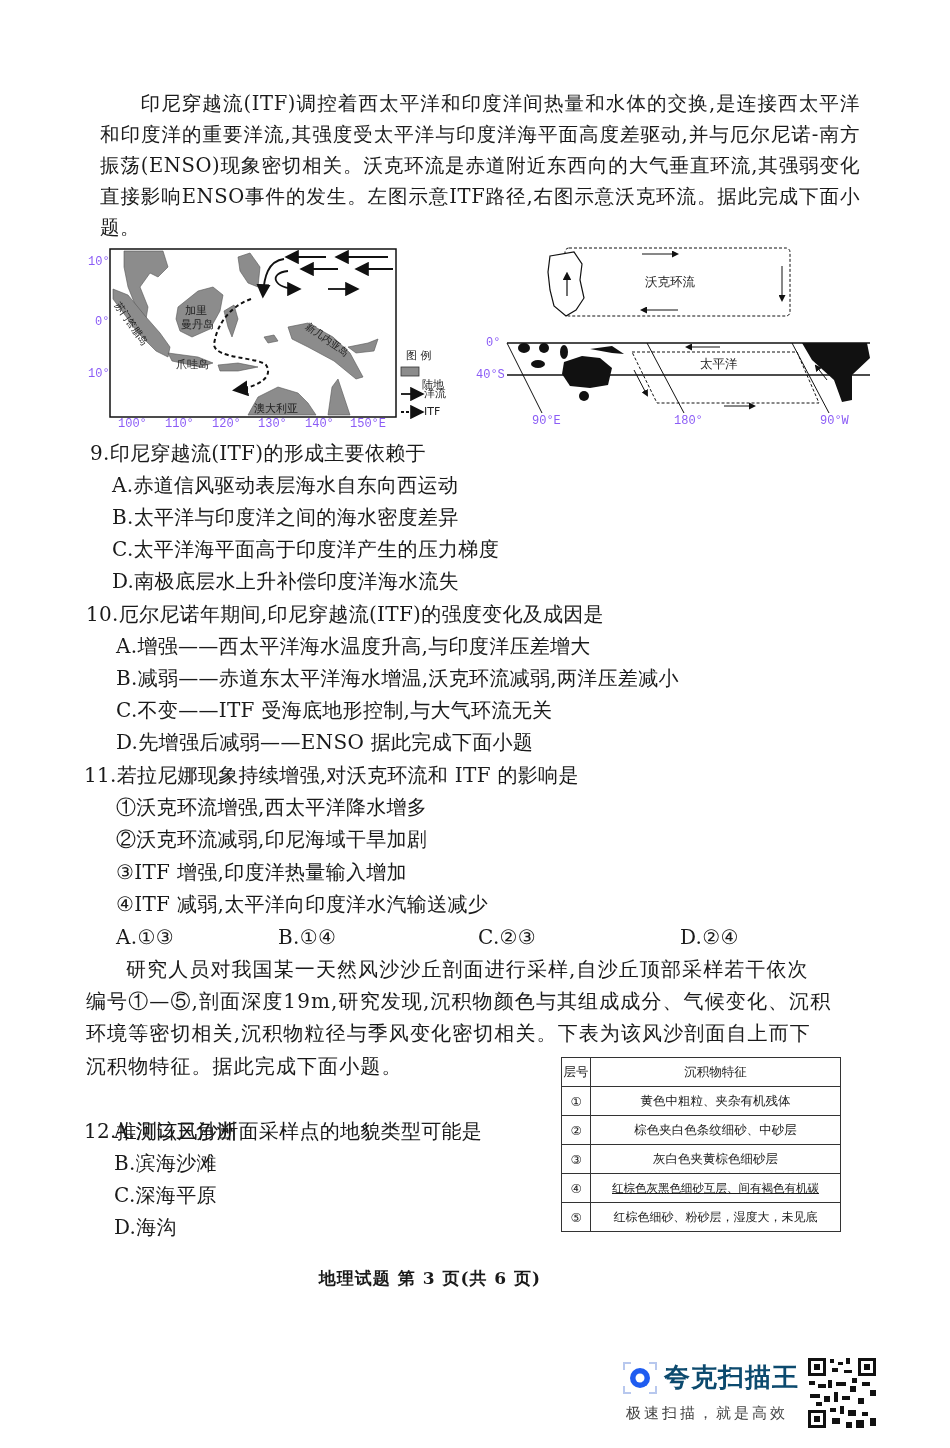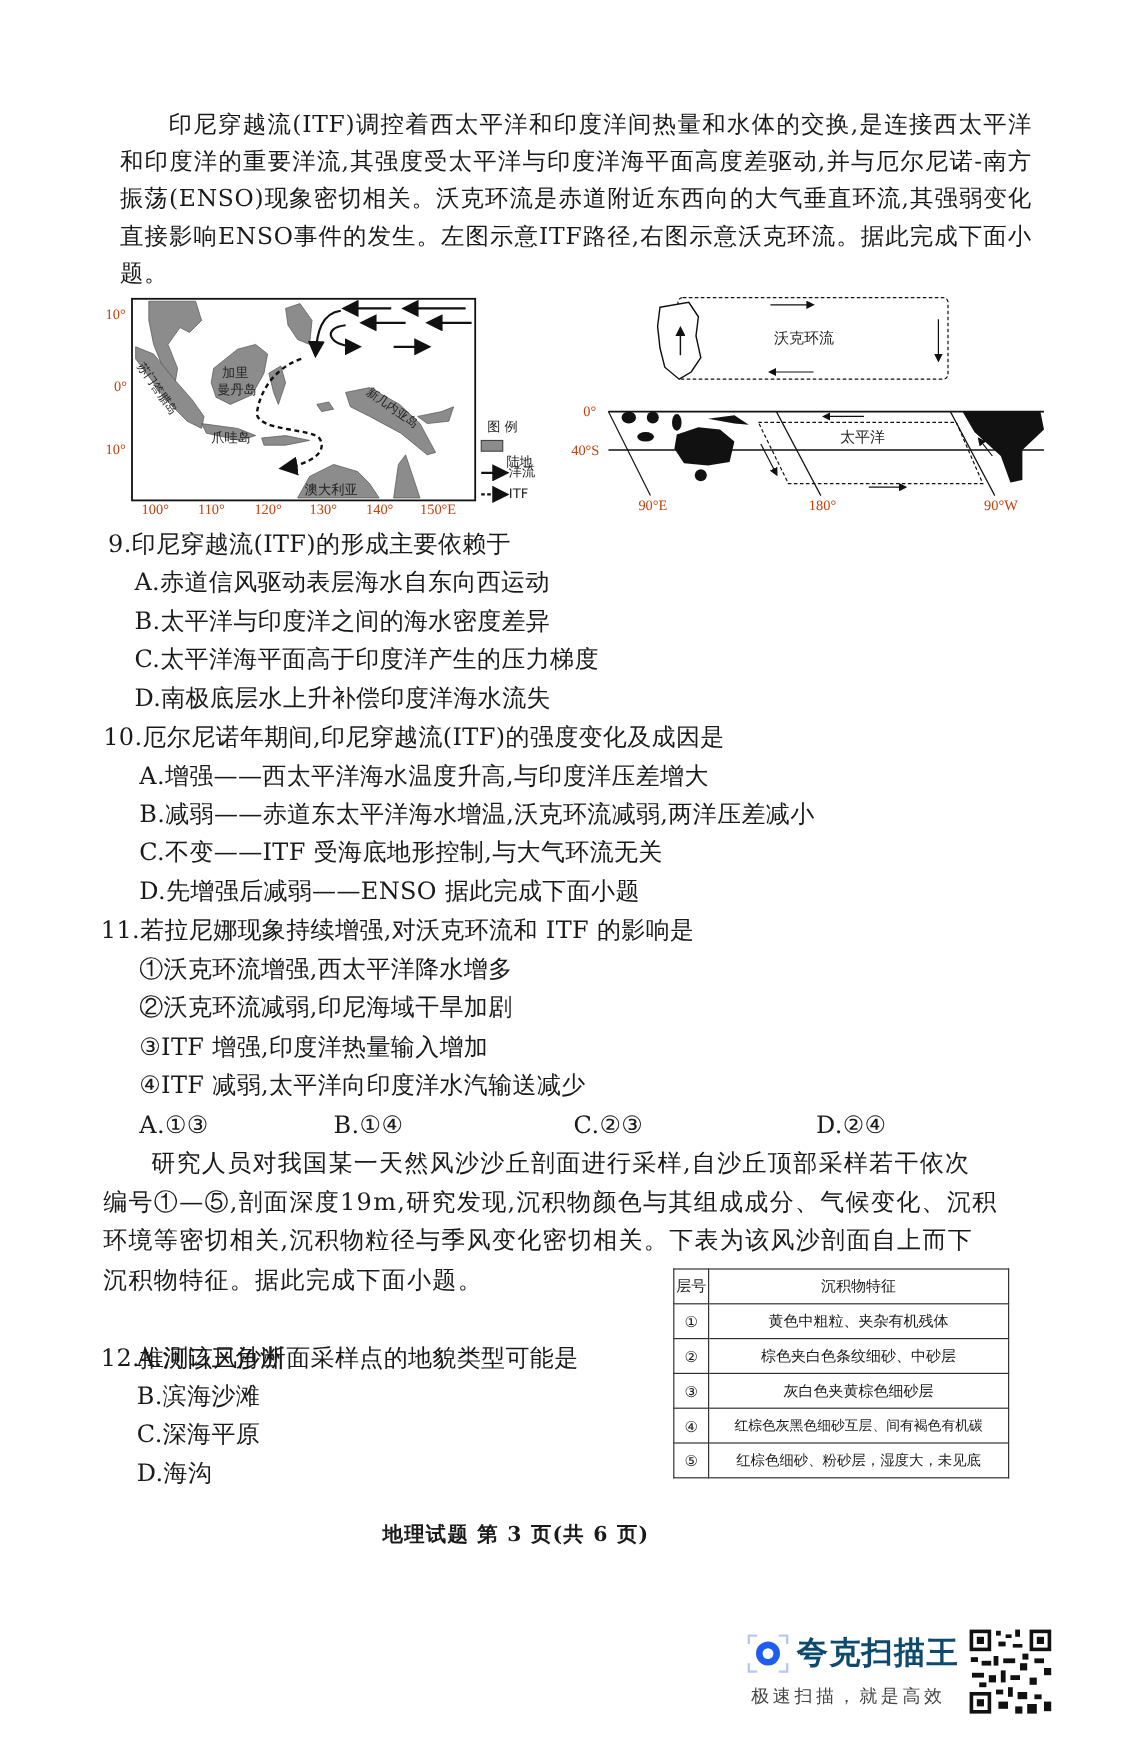--- a/index.html
+++ b/index.html
@@ -5,21 +5,21 @@
   html, body { margin: 0; padding: 0; background: #ffffff; }
   body { width: 950px; height: 1448px; position: relative; overflow: hidden;
          font-family: "DejaVu Serif", "Liberation Serif", serif; color: #1a1a1a; }
   .abs { position: absolute; }
   .para { position: absolute; left: 100px; width: 760px; font-size: 19.5px; line-height: 31px;
           letter-spacing: 0.6px; text-align: justify; }
   .para .indent { display: inline-block; width: 40px; }
   .q { position: absolute; font-size: 20px; line-height: 32px; white-space: nowrap; letter-spacing: 0.3px; }
   .opt { position: absolute; font-size: 20px; line-height: 32px; white-space: nowrap; letter-spacing: 0.3px; }
   .fig-label { font-family: "DejaVu Sans", sans-serif; font-size: 11px; position: absolute; color: #222; white-space: nowrap; }
-  .sm-serif { font-family: Liberation Serif, serif; font-size: 12px; position:absolute; color:#c2410c; white-space: nowrap; }
+  .sm-serif { font-family: Liberation Mono, monospace; font-size: 12px; position:absolute; color:#8b5cf6; white-space: nowrap; }
   table.sed { position: absolute; left: 561px; top: 1057px; width: 280px; border-collapse: collapse;
               font-family: "DejaVu Sans", sans-serif; font-size: 12.5px; }
   table.sed td, table.sed th { border: 1.3px solid #333; height: 28px; padding: 0; text-align: center; font-weight: normal; }
   table.sed th.c1, table.sed td.c1 { width: 28px; }
   .footer { position: absolute; left: 0; width: 860px; top: 1267px; text-align: center;
             font-size: 17px; font-weight: bold; letter-spacing: 1px; }
   .brand { position: absolute; left: 622px; top: 1354px; width: 270px; height: 80px; }
   .brand-name { position: absolute; left: 42px; top: 6px; font-family: Liberation Serif, serif; font-weight: bold;
                 font-size: 26px; color: #0c4a6e; letter-spacing: 1px; white-space: nowrap; }
   .brand-slogan { position: absolute; left: 4px; top: 50px; font-family: "DejaVu Sans", sans-serif;
@@ -180,21 +180,21 @@
   <tr>
     <td class="c1">②</td>
     <td>棕色夹白色条纹细砂、中砂层</td>
   </tr>
   <tr>
     <td class="c1">③</td>
     <td>灰白色夹黄棕色细砂层</td>
   </tr>
   <tr>
     <td class="c1">④</td>
-    <td style="font-size:11.5px;">红棕色灰黑色细砂互层、间有褐色有机碳</td>
+    <td style="font-size:11.5px;text-decoration:underline;">红棕色灰黑色细砂互层、间有褐色有机碳</td>
   </tr>
   <tr>
     <td class="c1">⑤</td>
     <td style="font-size:12px;">红棕色细砂、粉砂层，湿度大，未见底</td>
   </tr>
 </tbody>
   </table>
 
 <div class="q" style="left:84px; top:1083px;margin-top:32px;">12.推测该风沙断面采样点的地貌类型可能是</div>
 <div class="opt" style="left:114px; top:1115px;">A.河口三角洲</div>

